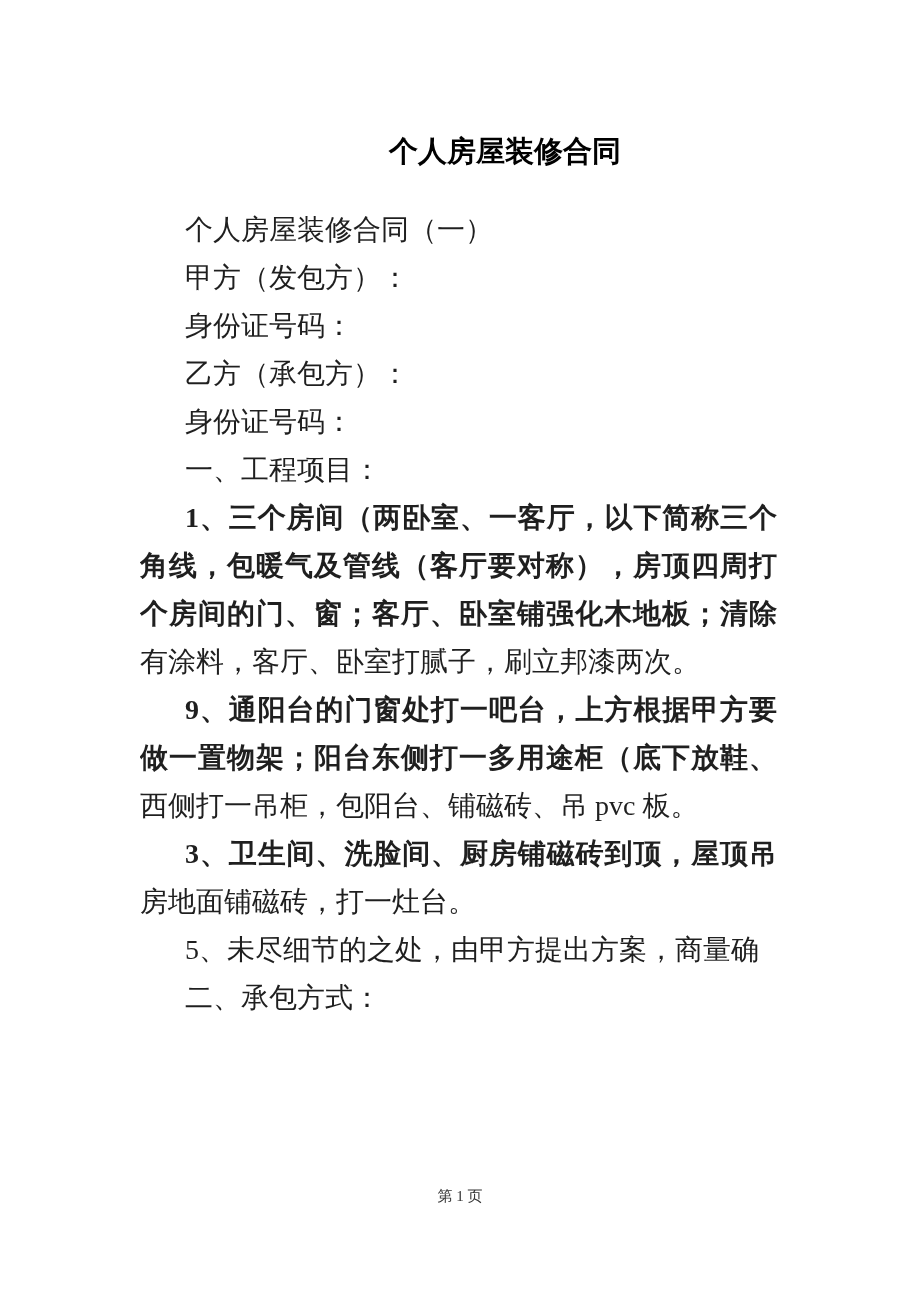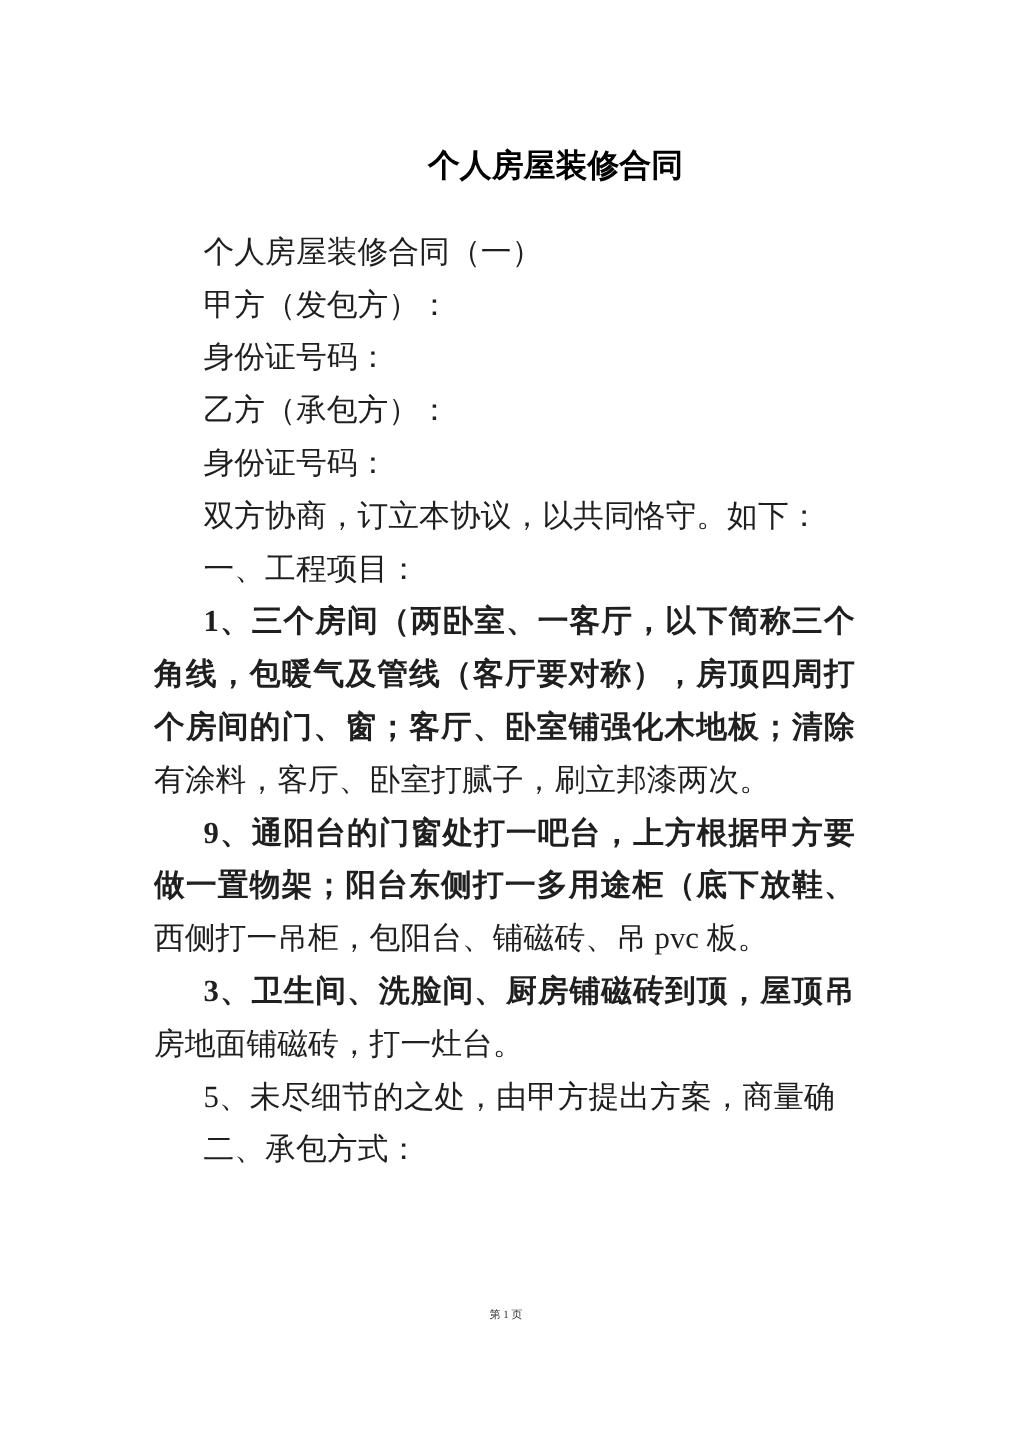--- a/index.html
+++ b/index.html
@@ -55,38 +55,37 @@
     text-align: justify;
     text-align-last: justify;
     font-weight: bold;
   }
   .doc-footer {
     position: absolute;
     top: 1186px;
     left: 0;
     width: 920px;
     text-align: center;
-    font-size: 10px;
+    font-size: 15px;
     line-height: 20px;
     color: #333333;
   }
 </style>
 </head>
 <body>
 
 <div class="page" style="background: rgb(255, 255, 255);">
   <h1 class="doc-title" style="color: rgb(0, 0, 0);">个人房屋装修合同</h1>
 
   <div class="doc-body" style="color: rgb(31, 31, 31);">
       <div class="line indent">个人房屋装修合同（一）</div>
       <div class="line indent">甲方（发包方）：</div>
       <div class="line indent">身份证号码：</div>
       <div class="line indent">乙方（承包方）：</div>
       <div class="line indent">身份证号码：</div>
-      <div class="line indent">双方协商，订立本协议，以共同恪守。如下：</div>
       <div class="line indent">一、工程项目：</div>
       <div class="line indent justify">1、三个房间（两卧室、一客厅，以下简称三个房间）打地</div>
       <div class="line justify">角线，包暖气及管线（客厅要对称），房顶四周打石膏线，包三</div>
       <div class="line justify">个房间的门、窗；客厅、卧室铺强化木地板；清除所有房间原</div>
       <div class="line">有涂料，客厅、卧室打腻子，刷立邦漆两次。</div>
       <div class="line indent justify">9、通阳台的门窗处打一吧台，上方根据甲方要求（图纸）</div>
       <div class="line justify">做一置物架；阳台东侧打一多用途柜（底下放鞋、上面书柜）、</div>
       <div class="line">西侧打一吊柜，包阳台、铺磁砖、吊 pvc 板。</div>
       <div class="line indent justify">3、卫生间、洗脸间、厨房铺磁砖到顶，屋顶吊 pvc 板；厨</div>
       <div class="line">房地面铺磁砖，打一灶台。</div>

